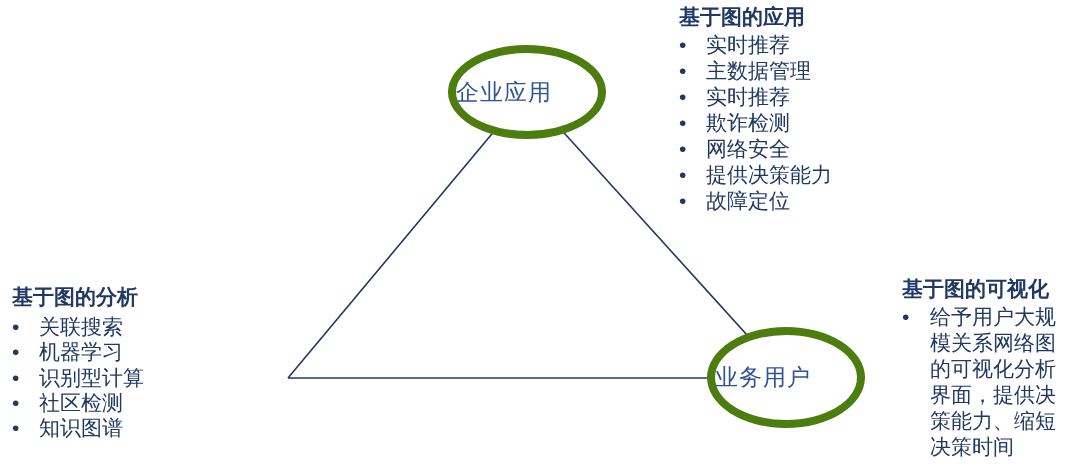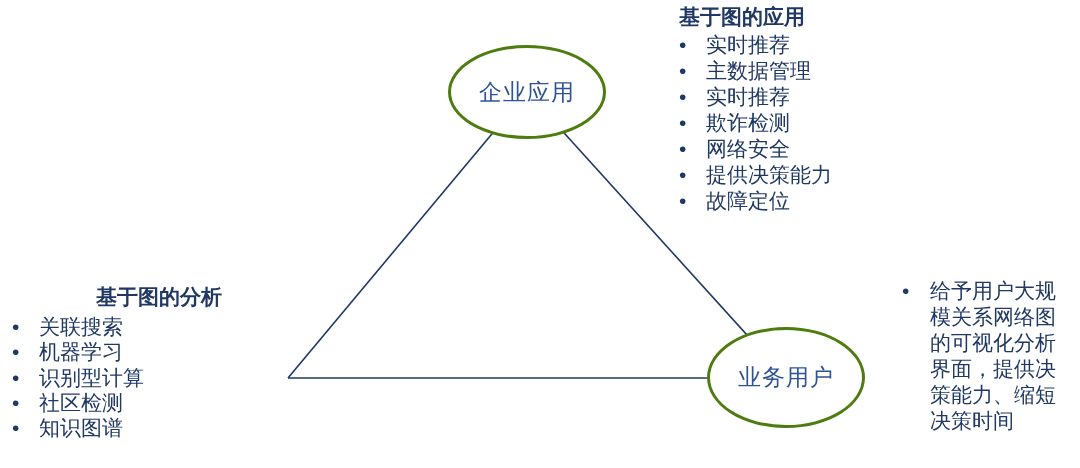--- a/index.html
+++ b/index.html
@@ -23,25 +23,25 @@
     height: 468px;
   }
   .connectors line {
     stroke: #1f3864;
     stroke-width: 1.6;
   }
   .node {
     position: absolute;
     box-sizing: border-box;
     background: #ffffff;
-    border: 3px solid #4d7c0f;
+    border: 8px solid #4d7c0f;
     border-radius: 50%;
     display: flex;
     align-items: center;
-    justify-content: center;
+    justify-content: flex-start;
   }
   .node span {
     color: #2f5496;
     font-size: 23px;
     letter-spacing: 1px;
     white-space: nowrap;
   }
   .node-top    { left: 448px; top: 45px;  width: 158px; height: 94px; }
   .node-left   { left: 210px; top: 327px; width: 156px; height: 102px; }
   .node-right  { left: 707px; top: 327px; width: 158px; height: 101px; }
@@ -69,21 +69,21 @@
     content: "\2022";
     position: absolute;
     left: 0;
     top: 0;
     color: #1f3864;
   }
   .panel-apps { left: 679px; top: 4px; width: 200px; }
   .panel-apps li { padding-left: 27px; }
 
   .panel-analysis { left: 12px; top: 284px; width: 210px; }
-  .panel-analysis .panel-title { line-height: 25px; margin-bottom: 5px; text-align: right; }
+  .panel-analysis .panel-title { line-height: 25px; margin-bottom: 5px; }
   .panel-analysis li { line-height: 25.3px; padding-left: 27px; }
 
   .panel-viz { left: 902px; top: 276px; width: 178px; }
   .panel-viz li {
     padding-left: 28px;
     line-height: 26px;
   }
   .panel-viz li span { display: inline-block; width: 128px; }
 </style>
 </head>
@@ -124,18 +124,19 @@
     <ul>
       <li><span>关联搜索</span></li>
       <li><span>机器学习</span></li>
       <li><span>识别型计算</span></li>
       <li><span>社区检测</span></li>
       <li><span>知识图谱</span></li>
     </ul>
   </div>
 
   <div class="panel panel-viz">
+    <div class="panel-title">基于图的可视化</div>
     <ul>
       <li><span>给予用户大规模关系网络图的可视化分析界面，提供决策能力、缩短决策时间</span></li>
     </ul>
   </div>
 
 </div>
 
 </body></html>

